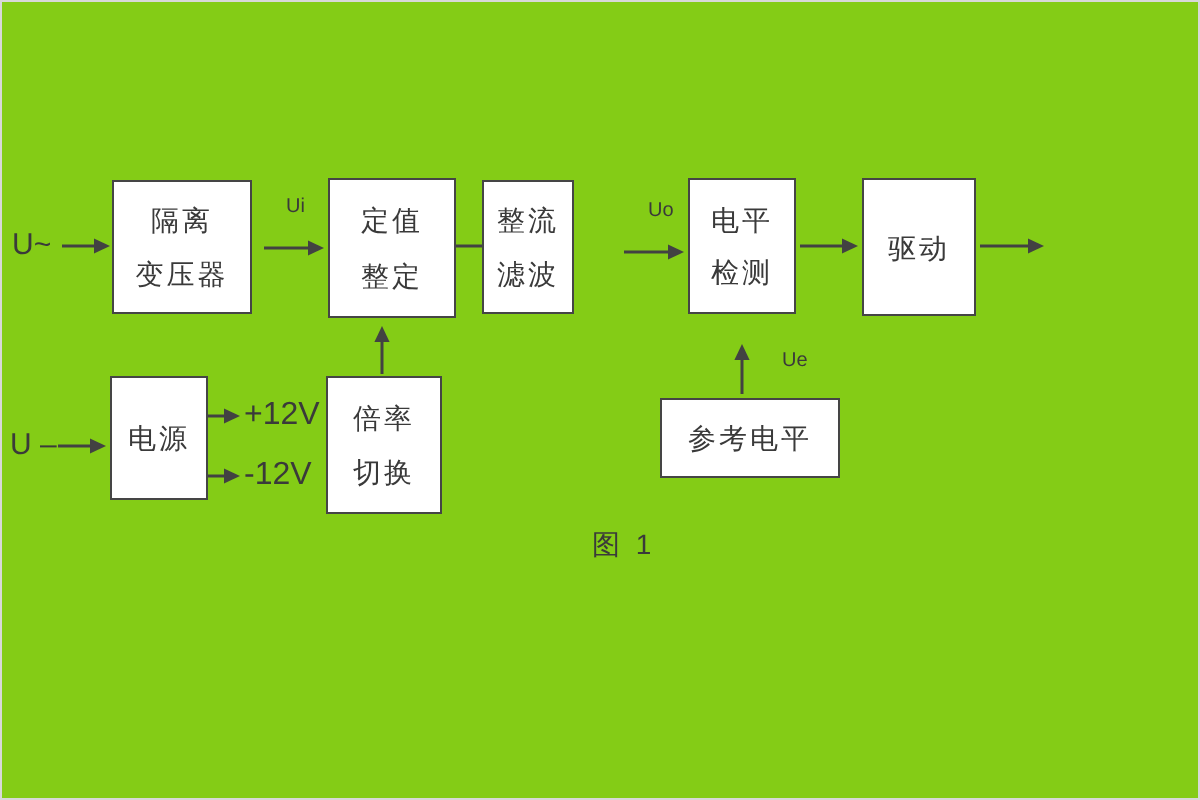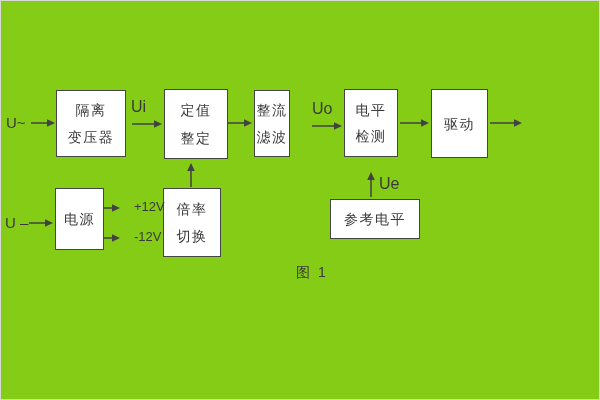--- a/index.html
+++ b/index.html
@@ -11,22 +11,22 @@
   .box{
     position:absolute;border:1.5px solid #454545;box-sizing:border-box;
     display:flex;flex-direction:column;align-items:center;justify-content:space-evenly;
     font-size:14px;letter-spacing:1.5px;line-height:1;background:#ffffff;
   }
   .box.single{justify-content:center;}
   .box span{display:block;}
   .lbl{
     position:absolute;font-size:15px;line-height:1;white-space:nowrap;color:#3a3a3a;
   }
-  .lbl.sig{font-size:16px;}
-  .lbl.volt{font-size:13px;margin-left:12px;}
+  .lbl.sig{font-size:10px;margin-left:12px;}
+  .lbl.volt{font-size:16px;}
   .caption{position:absolute;font-size:14px;letter-spacing:2px;color:#3a3a3a;}
   svg.arrows{position:absolute;left:0;top:0;width:600px;height:400px;pointer-events:none;}
   svg.arrows line{stroke:#424242;stroke-width:1.5;}
   svg.arrows polygon{fill:#424242;stroke:none;}
 </style>
 </head>
 <body>
 
 <div class="canvas">
 
@@ -80,21 +80,21 @@
   <div class="box" style="left:55px;top:89px;width:70px;height:67px">
     <span>隔离</span>
     <span>变压器</span>
   </div>
 
   <div class="box" style="left:163px;top:88px;width:64px;height:70px">
     <span>定值</span>
     <span>整定</span>
   </div>
 
-  <div class="box" style="left:253px;top:89px;width:36px;height:67px">
+  <div class="box" style="left:240px;top:89px;width:46px;height:67px">
     <span>整流</span>
     <span>滤波</span>
   </div>
 
   <div class="box" style="left:343px;top:88px;width:54px;height:68px">
     <span>电平</span>
     <span>检测</span>
   </div>
 
   <div class="box single" style="left:430px;top:88px;width:57px;height:69px">

